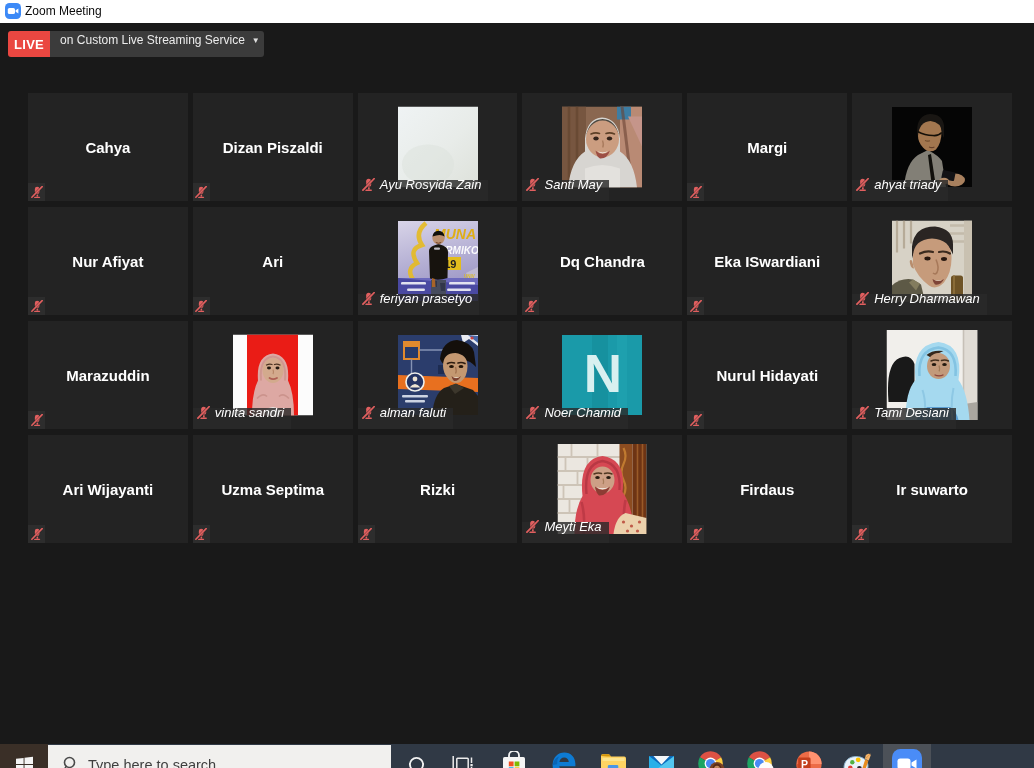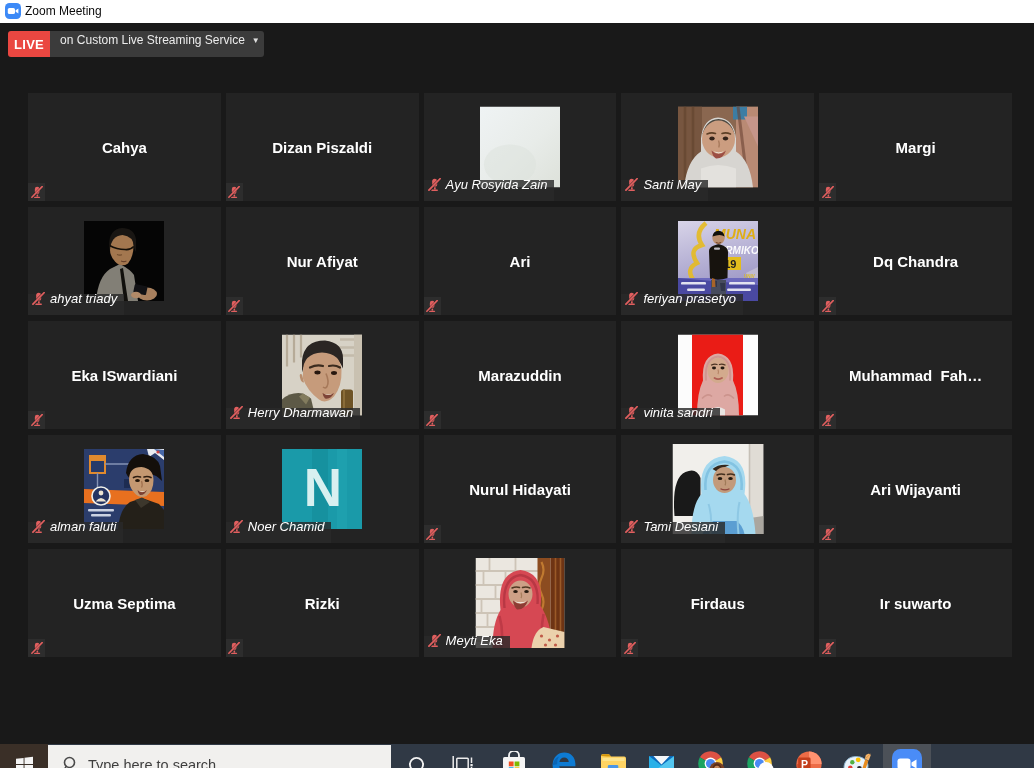--- a/index.html
+++ b/index.html
@@ -4,21 +4,21 @@
 <style>
 * { margin:0; padding:0; box-sizing:border-box; }
 html,body { width:1034px; height:768px; overflow:hidden; background:#191919; font-family:"Liberation Sans", sans-serif; }
 #titlebar { position:absolute; left:0; top:0; width:1034px; height:23px; background:#ffffff; }
 #titlebar .ticon { position:absolute; left:5px; top:3px; }
 #titlebar .ttext { position:absolute; left:25px; top:4px; font-size:12px; color:#0a0a0a; }
 #livewrap { position:absolute; left:8px; top:31px; height:26px; display:flex; }
 #livebadge { background:#ea4741; color:#fff; font-weight:bold; font-size:13px; border-radius:3px 0 0 3px; display:flex; align-items:center; padding:0 6px; letter-spacing:0.3px; }
 #livetext { background:#3b3b3b; color:#ececec; font-size:12px; border-radius:0 3px 3px 0; display:flex; align-items:center; padding:0 4px 8px 10px; }
 #livetext .caret { margin-left:7px; font-size:8px; color:#e0e0e0; }
-#grid { position:absolute; left:28px; top:93px; width:984px; height:564px; display:grid; grid-template-columns:repeat(5,1fr); grid-template-rows:repeat(5,1fr); column-gap:5px; row-gap:6px; }
+#grid { position:absolute; left:28px; top:93px; width:984px; height:564px; display:grid; grid-template-columns:repeat(6,1fr); grid-template-rows:repeat(5,1fr); column-gap:5px; row-gap:6px; }
 .tile { position:relative; background:#232323; overflow:hidden; }
 .cname { position:absolute; left:0; top:0; width:100%; height:100%; display:flex; align-items:center; justify-content:center; color:#fff; font-weight:bold; font-size:15px; white-space:pre; }
 .micbox { position:absolute; left:0; bottom:0; width:17px; height:18px; background:#2d2d2d; display:flex; align-items:center; justify-content:center; }
 .lb { position:absolute; left:0; bottom:0; height:21px; background:rgba(41,41,41,0.82); color:#fff; font-size:13px; display:flex; align-items:center; padding:0 7px 12px 4px; gap:5px; white-space:nowrap; z-index:3;font-style:italic; }
 .ph { position:absolute; left:50%; top:50%; transform:translate(-50%,-50%); }
 #taskbar { position:absolute; left:0; top:744px; width:1034px; height:40px; background:#303945; }
 #startbtn { position:absolute; left:0; top:0; width:48px; height:40px; background:#3a2f27; display:flex; align-items:center; justify-content:center; }
 #searchbox { position:absolute; left:48px; top:1px; width:343px; height:39px; background:#f1f0ee; display:flex; align-items:center; }
 #searchbox .mag { margin-left:14px; }
 #searchbox .stext { margin-left:9px; font-size:14.5px; color:#3f3f3f; }
@@ -343,34 +343,20 @@
             <rect x="6.5" y="10" width="1.8" height="2.4"></rect>
             <rect x="3.5" y="12.4" width="7.2" height="1.6" rx="0.8"></rect>
           </g>
           <path d="M1 13.1 L13 0.8" stroke="#272727" stroke-width="3" stroke-linecap="round" opacity="0.7"></path>
           <path d="M1 13.1 L13 0.8" stroke="#e15f5f" stroke-width="1.9" stroke-linecap="round"></path>
         </svg>
         <span>vinita sandri</span>
       </div>
     </div>
 <div class="tile">
-      <div class="cname">Muhammad  Fah…</div>
-      <div class="micbox">
-        <svg width="12" height="12" viewBox="0 0 14 14">
-          <g fill="#e15f5f">
-            <rect x="4.5" y="0.8" width="5.4" height="8.6" rx="2.7"></rect>
-            <rect x="6.5" y="10" width="1.8" height="2.4"></rect>
-            <rect x="3.5" y="12.4" width="7.2" height="1.6" rx="0.8"></rect>
-          </g>
-          <path d="M1 13.1 L13 0.8" stroke="#272727" stroke-width="3" stroke-linecap="round" opacity="0.7"></path>
-          <path d="M1 13.1 L13 0.8" stroke="#e15f5f" stroke-width="1.9" stroke-linecap="round"></path>
-        </svg>
-      </div>
-    </div>
-<div class="tile">
       <svg class="ph" width="80" height="80" viewBox="0 0 80 80">
 <rect width="80" height="80" fill="#2b3d6c"></rect>
 <path d="M63 0 H80 V11 L71 4 65 8 Z" fill="#e9ebf1"></path>
 <path d="M70 0 L80 8 L80 1 Z" fill="#4767a8"></path>
 <circle cx="74" cy="3" r="1.6" fill="#c44"></circle>
 <rect x="6" y="7" width="15" height="17" fill="#263a6a" stroke="#e08a2e" stroke-width="2"></rect>
 <rect x="6" y="7" width="15" height="5" fill="#e08a2e"></rect>
 <path d="M13.5 24 V39 M21 15 H46 V36" stroke="#8593b4" stroke-width="1.4" fill="none"></path>
 <path d="M0 40 L80 43 L80 57 L0 54 Z" fill="#e8701f"></path>
 <circle cx="17" cy="47" r="9" fill="#243463" stroke="#f0f0ea" stroke-width="1.6"></circle>

